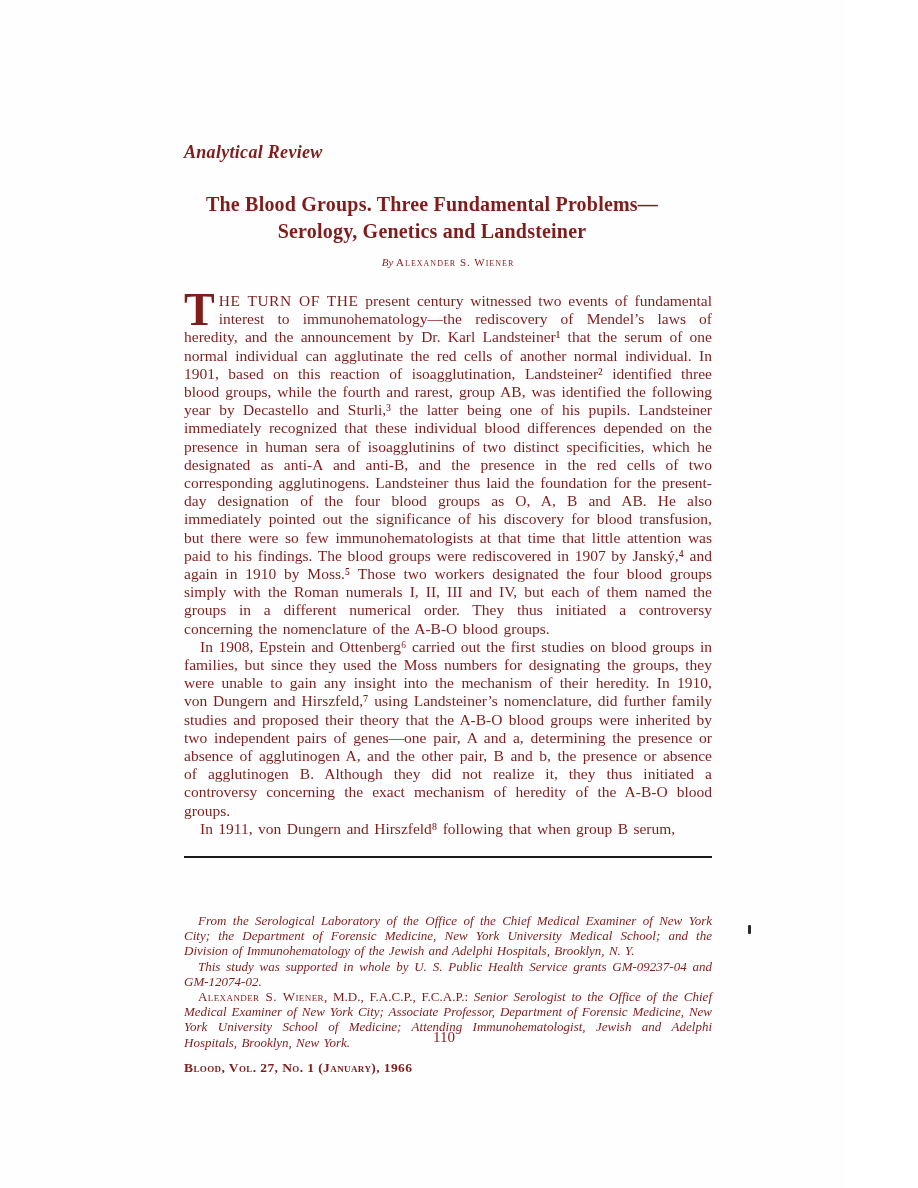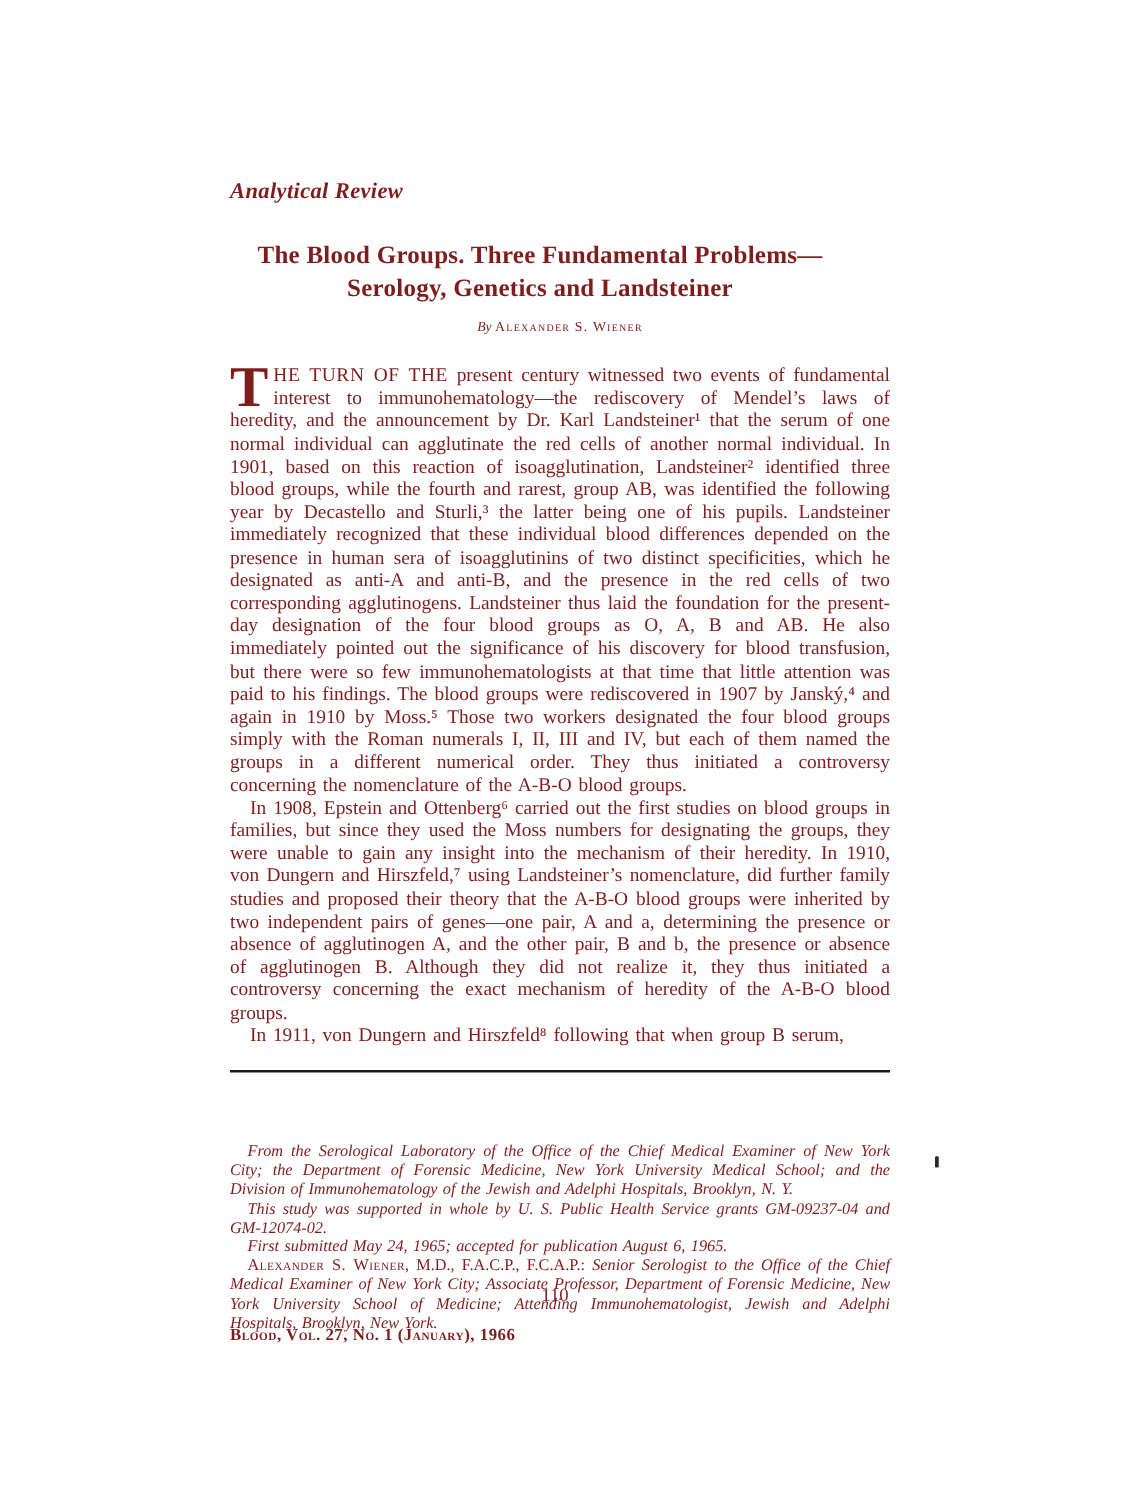--- a/index.html
+++ b/index.html
@@ -162,21 +162,20 @@
     </p>
     <p class="indented">In 1908, Epstein and Ottenberg⁶ carried out the first studies on blood groups in families, but since they used the Moss numbers for designating the groups, they were unable to gain any insight into the mechanism of their heredity. In 1910, von Dungern and Hirszfeld,⁷ using Landsteiner’s nomenclature, did further family studies and proposed their theory that the A-B-O blood groups were inherited by two independent pairs of genes—one pair, A and a, determining the presence or absence of agglutinogen A, and the other pair, B and b, the presence or absence of agglutinogen B. Although they did not realize it, they thus initiated a controversy concerning the exact mechanism of heredity of the A-B-O blood groups.</p>
     <p class="indented">In 1911, von Dungern and Hirszfeld⁸ following that when group B serum,</p>
   </div>
 
   <div class="footnote-rule"></div>
 
   <div class="footnote-block">
     <p>From the Serological Laboratory of the Office of the Chief Medical Examiner of New York City; the Department of Forensic Medicine, New York University Medical School; and the Division of Immunohematology of the Jewish and Adelphi Hospitals, Brooklyn, N. Y.</p>
     <p>This study was supported in whole by U. S. Public Health Service grants GM-09237-04 and GM-12074-02.</p>
-    <p>First submitted May 24, 1965; accepted for publication August 6, 1965.</p>
     <p>
       <span class="fn-author-name">Alexander S. Wiener</span><span class="fn-author-cred">, M.D., F.A.C.P., F.C.A.P.: </span><span>Senior Serologist to the Office of the Chief Medical Examiner of New York City; Associate Professor, Department of Forensic Medicine, New York University School of Medicine; Attending Immunohematologist, Jewish and Adelphi Hospitals, Brooklyn, New York.</span>
     </p>
   </div>
 
   <div class="page-number">110</div>
 
   <div class="journal-footer">Blood, Vol. 27, No. 1 (January), 1966</div>
 
   <div class="stray-mark"></div>

